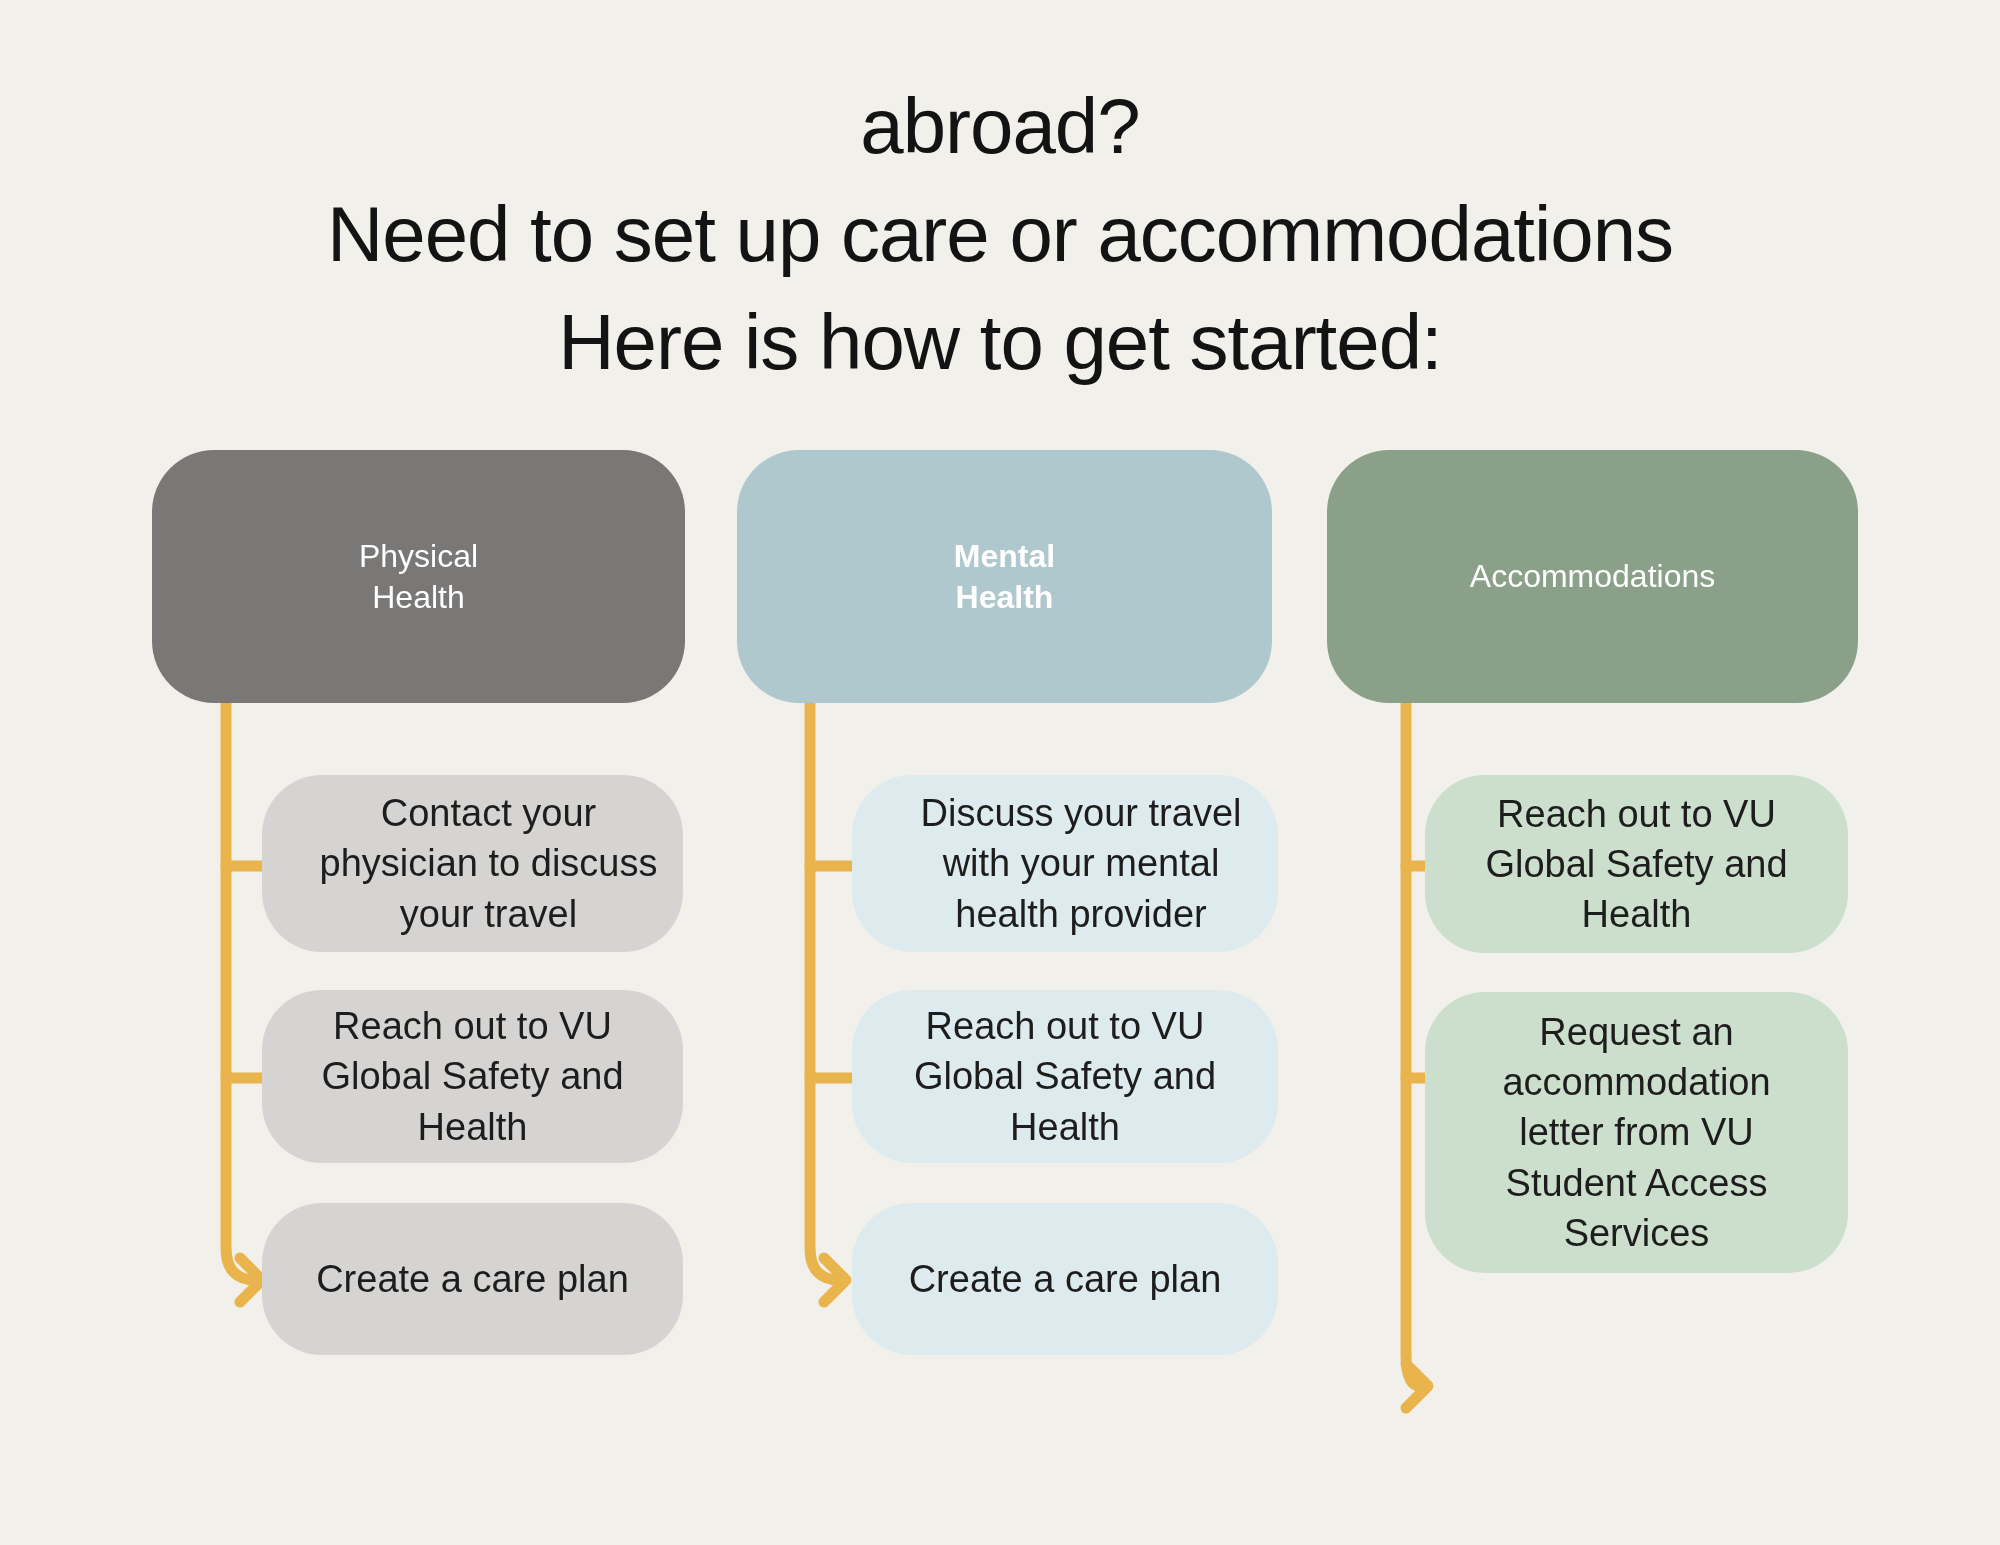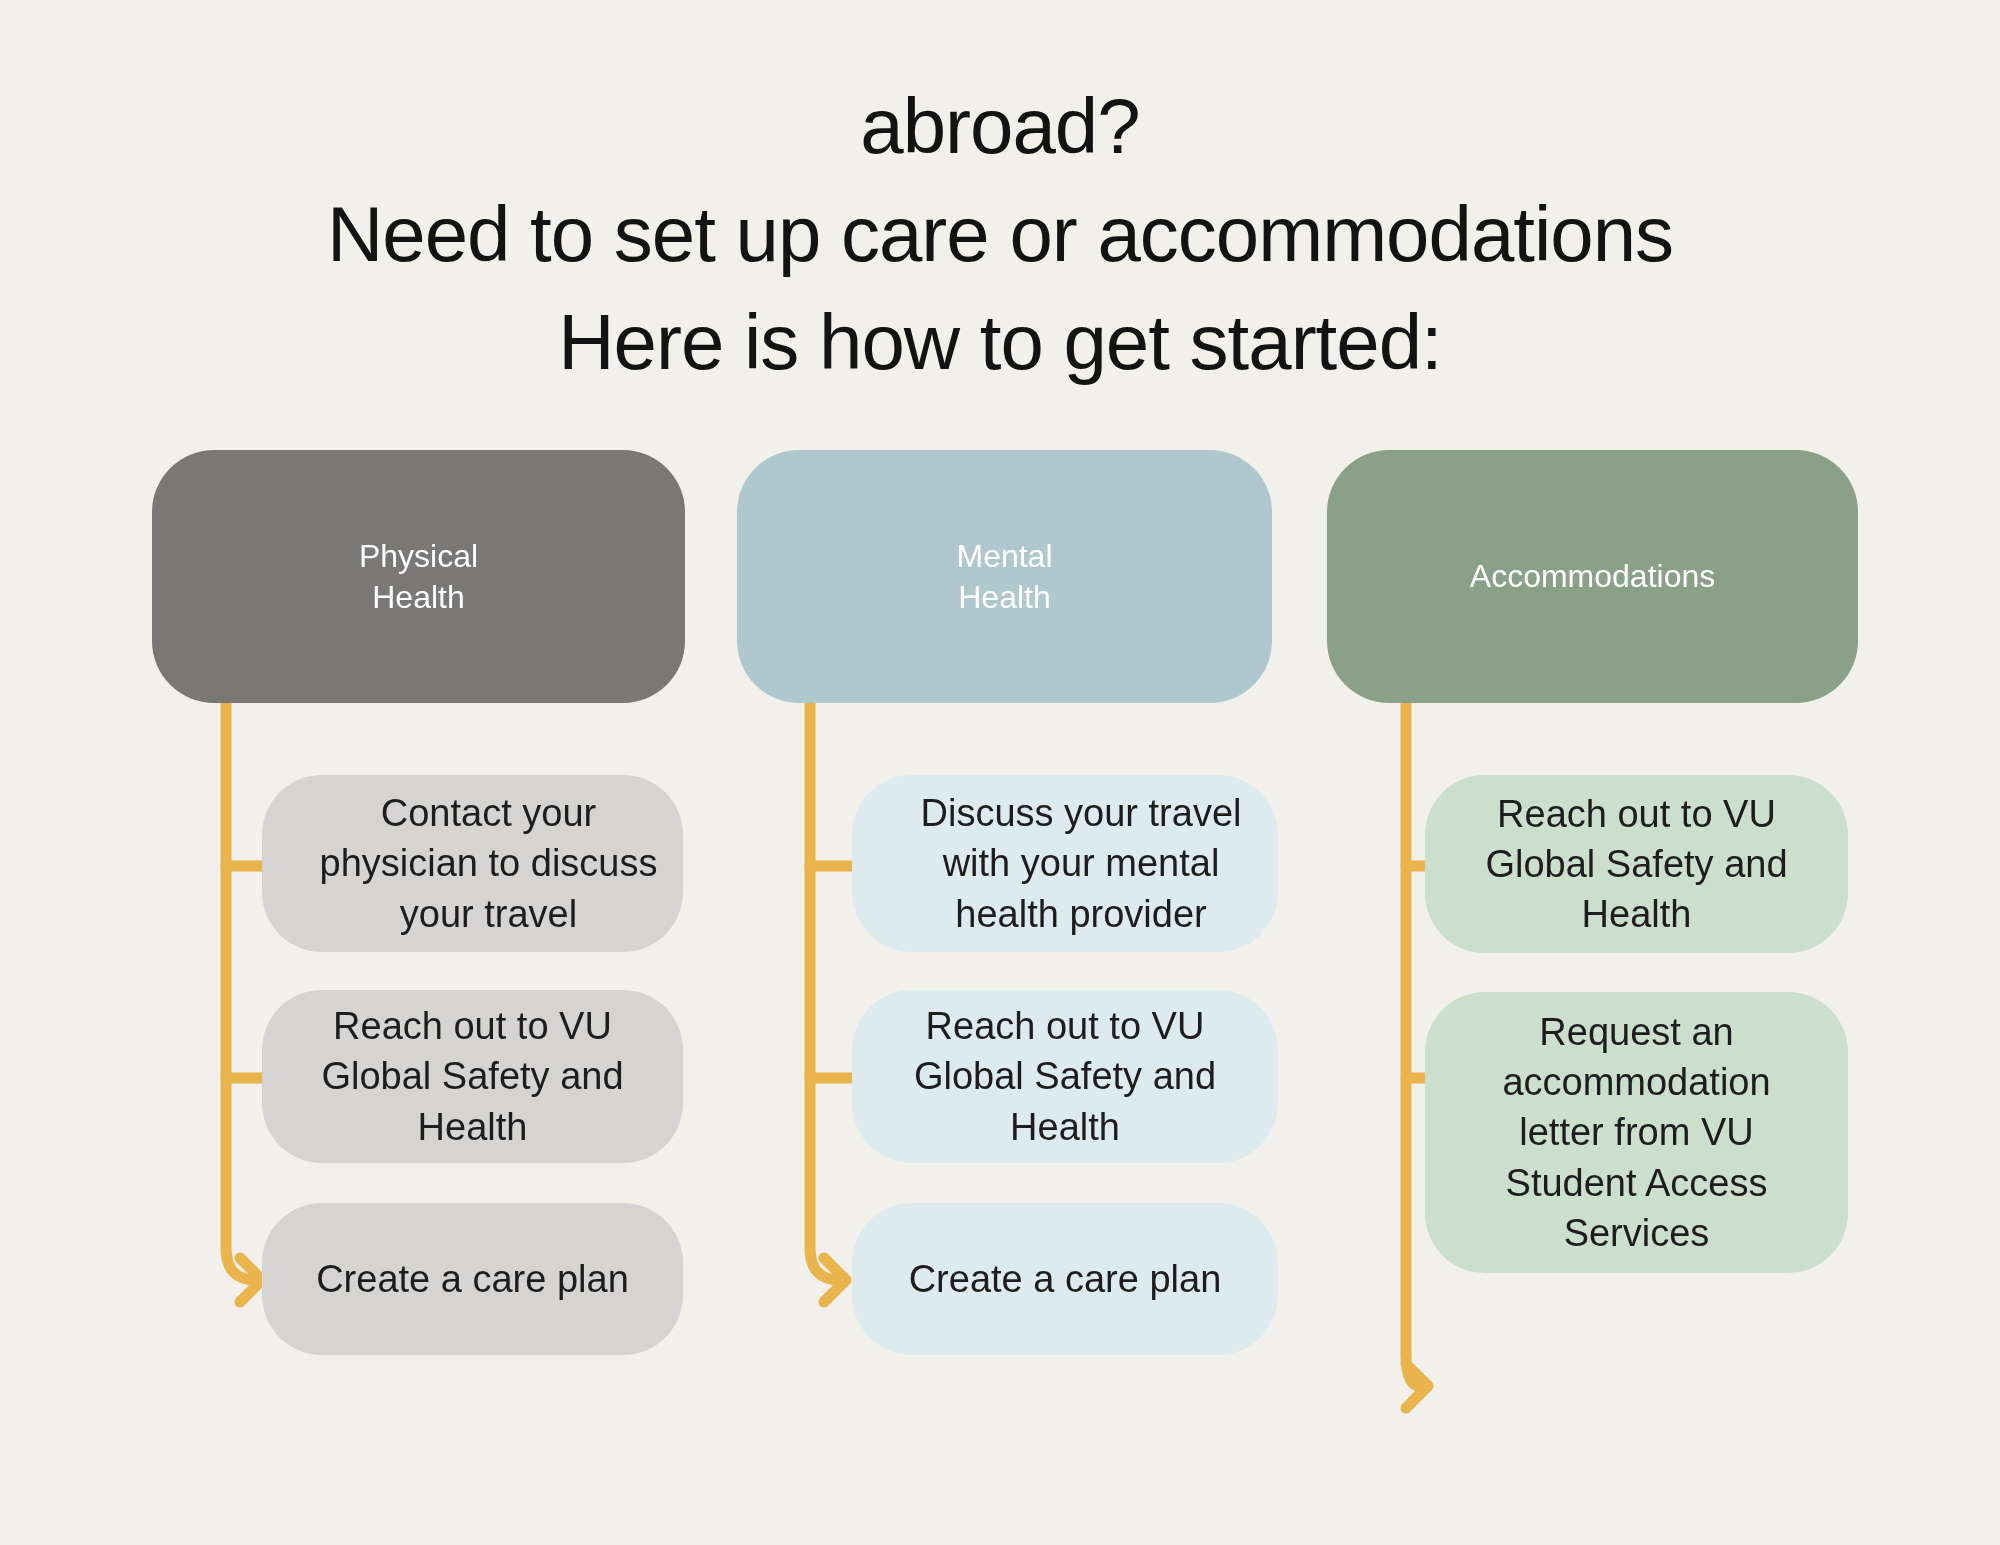--- a/index.html
+++ b/index.html
@@ -61,21 +61,21 @@
     display: flex;
     align-items: center;
     justify-content: center;
     text-align: center;
     color: var(--header-text);
     font-size: 32px;
     line-height: 1.28;
     white-space: pre-line;
   }
   .header-physical { left: 152px; width: 533px; background: var(--physical-header); }
-  .header-mental   { left: 737px; width: 535px; background: var(--mental-header); }
+  .header-mental   { left: 737px; width: 535px; background: var(--mental-header); font-weight: bold; }
   .header-accommodations { left: 1327px; width: 531px; background: var(--accommodations-header); font-size: 32px; }
   .item-box {
     position: absolute;
     border-radius: 60px;
     display: flex;
     align-items: center;
     justify-content: center;
     text-align: center;
     color: var(--item-text);
     font-size: 38px;

